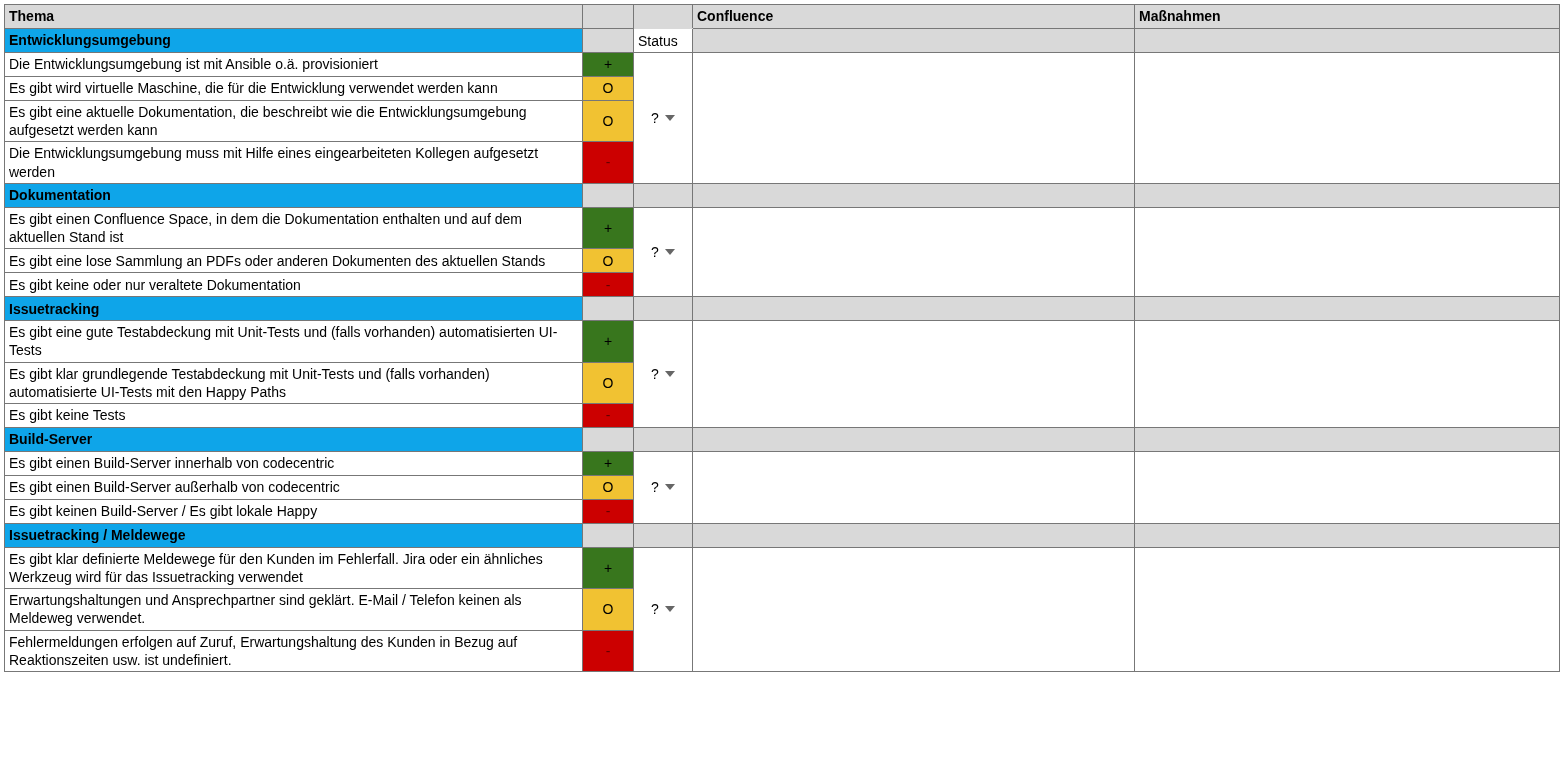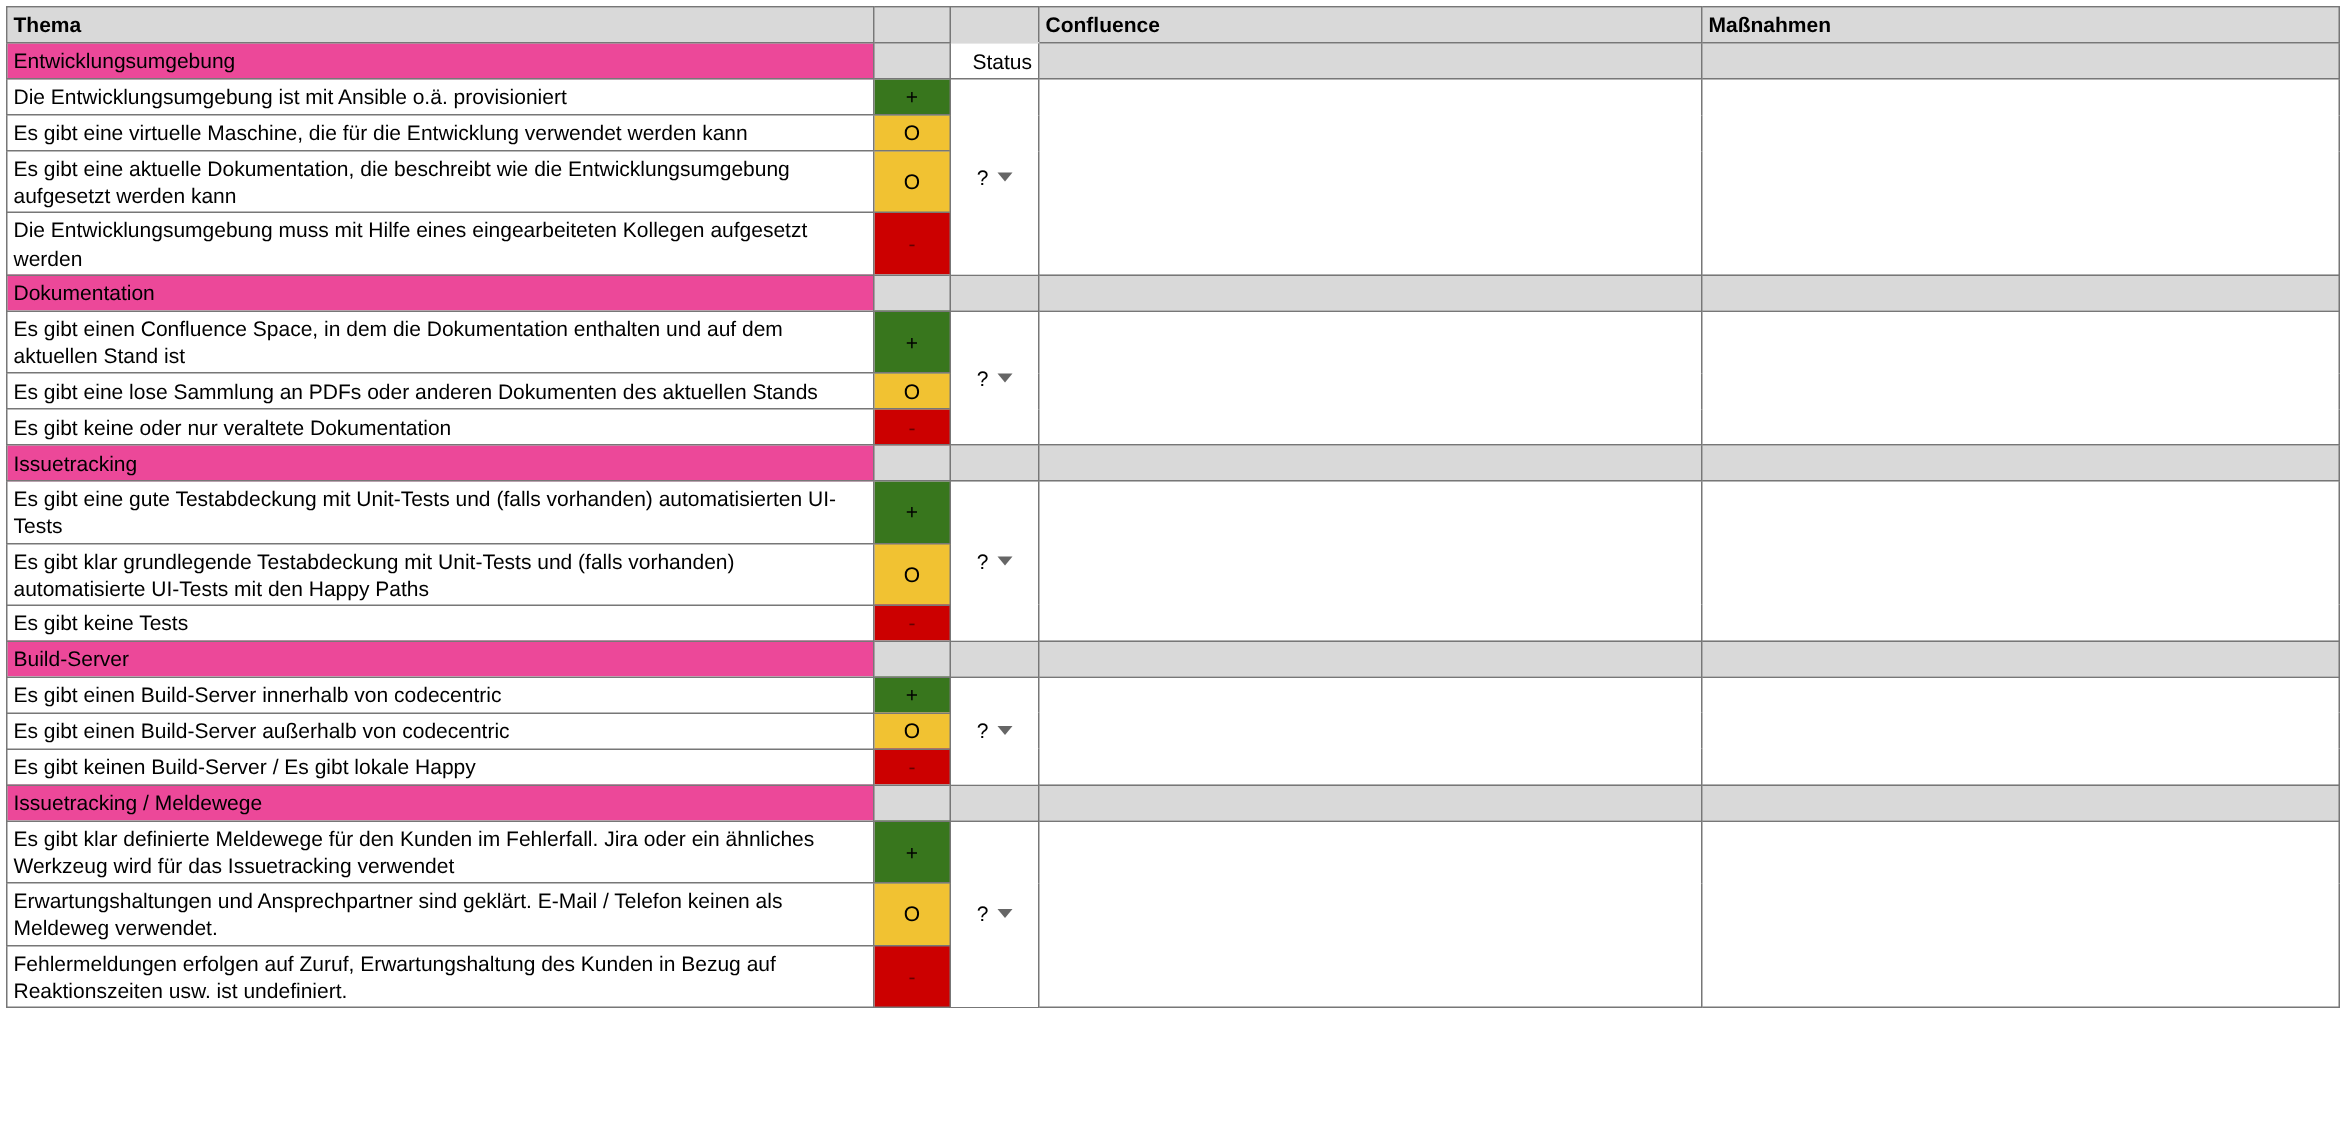--- a/index.html
+++ b/index.html
@@ -28,29 +28,29 @@
     line-height: 1.3;
     background: #fff;
     height: 24px;
   }
   td.header {
     background: #d9d9d9;
     font-weight: bold;
     margin-top: 35px;
   }
   td.section {
-    background: #ec4899;
-    font-weight: normal;
+    background: #0ea5e9;
+    font-weight: bold;
   }
   td.section-side {
     background: #d9d9d9;
   }
   td.status-header {
     background: #fff;
-    text-align: right;
+    text-align: left;
     vertical-align: bottom;
   }
   td.rag {
     text-align: center;
     font-weight: normal;
   }
   .green  { background: #38761d; color: #000; }
   .yellow { background: #F1C232; color: #000; }
   .red    { background: #CC0000; color: #660000; }
   td.status-cell {
@@ -102,21 +102,21 @@
         <td><span>Die Entwicklungsumgebung ist mit Ansible o.ä. provisioniert</span></td>
         <td class="rag green">+</td>
         <td class="status-cell" rowspan="4"><span class="status-wrap">
            <span>?</span>
            <span class="caret"></span>
          </span></td>
         <td rowspan="4"></td>
         <td rowspan="4"></td>
       </tr>
       <tr>
-        <td><span>Es gibt eine virtuelle Maschine, die für die Entwicklung verwendet werden kann</span></td>
+        <td><span>Es gibt wird virtuelle Maschine, die für die Entwicklung verwendet werden kann</span></td>
         <td class="rag yellow">O</td>
       </tr>
       <tr>
         <td><span>Es gibt eine aktuelle Dokumentation, die beschreibt wie die Entwicklungsumgebung aufgesetzt werden kann</span></td>
         <td class="rag yellow">O</td>
       </tr>
       <tr>
         <td><span>Die Entwicklungsumgebung muss mit Hilfe eines eingearbeiteten Kollegen aufgesetzt werden</span></td>
         <td class="rag red">-</td>
       </tr>

